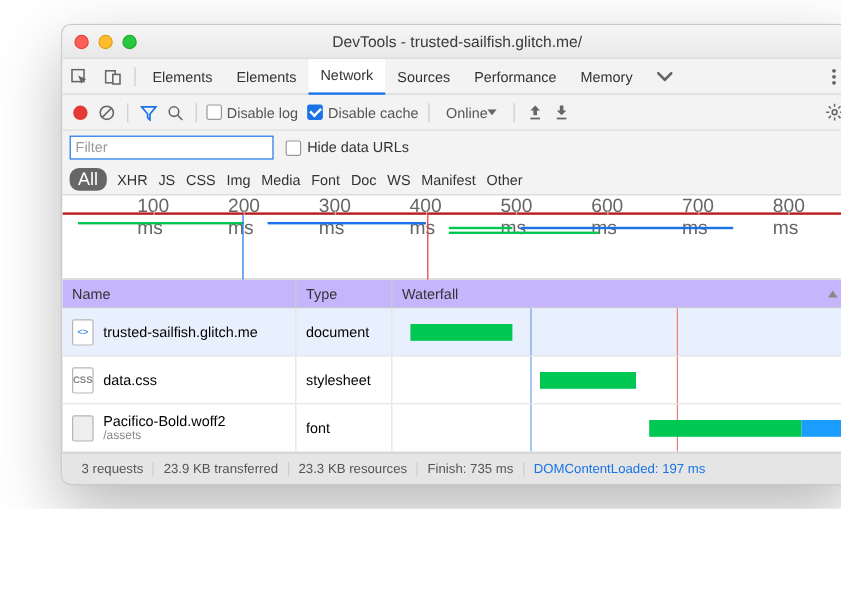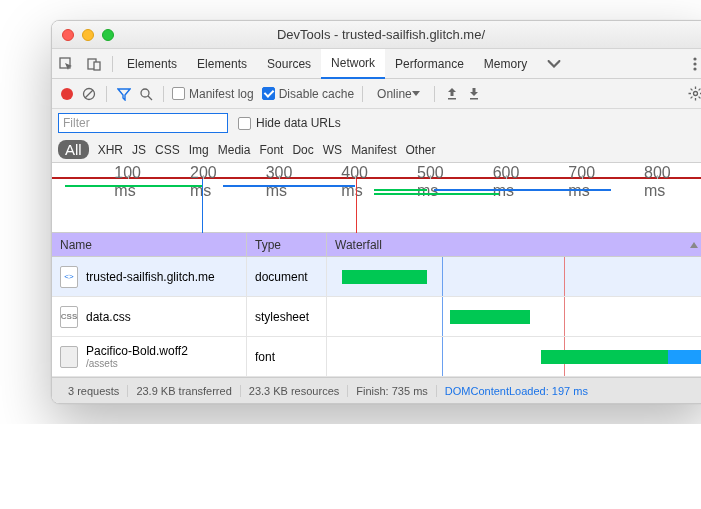--- a/index.html
+++ b/index.html
@@ -87,22 +87,22 @@
     <div class="iconbtn">
       <svg width="14" height="14" viewBox="0 0 14 14">
           <rect x="1" y="2" width="8" height="10" fill="none" stroke="#666" stroke-width="1.3"></rect>
           <rect x="7" y="5" width="6" height="8" fill="#f3f3f3" stroke="#666" stroke-width="1.3"></rect>
         </svg>
     </div>
     <div class="sep"></div>
     <div class="tabs">
       <div class="tab">Elements</div>
       <div class="tab">Elements</div>
+      <div class="tab active">Network</div>
       <div class="tab">Sources</div>
-      <div class="tab active">Network</div>
       <div class="tab">Performance</div>
       <div class="tab">Memory</div>
       <div class="tab">
         <svg width="14" height="8">
             <path d="M1 1 L7 7 L13 1" fill="none" stroke="#666" stroke-width="1.5"></path>
             <path d="M1 1 L7 7 L13 1" fill="none" stroke="#666" stroke-width="1.5" transform="translate(0,-1)"></path>
           </svg>
       </div>
     </div>
     <div class="more">
@@ -131,21 +131,21 @@
         </svg>
     </div>
     <div class="ico">
       <svg width="14" height="14">
           <circle cx="6" cy="6" r="4" fill="none" stroke="#666" stroke-width="1.3"></circle>
           <line x1="9" y1="9" x2="13" y2="13" stroke="#666" stroke-width="1.3"></line>
         </svg>
     </div>
     <div class="sep"></div>
     <span class="cb"></span>
-    <span>Manifest log</span>
+    <span>Disable log</span>
     <span class="cb checked" style="margin-left:4px;"></span>
     <span>Disable cache</span>
     <div class="sep"></div>
     <div class="sel">
       <span>Online</span>
       <svg width="8" height="5">
           <path d="M0 0 L4 5 L8 0 Z" fill="#666"></path>
         </svg>
     </div>
     <div class="sep"></div>

